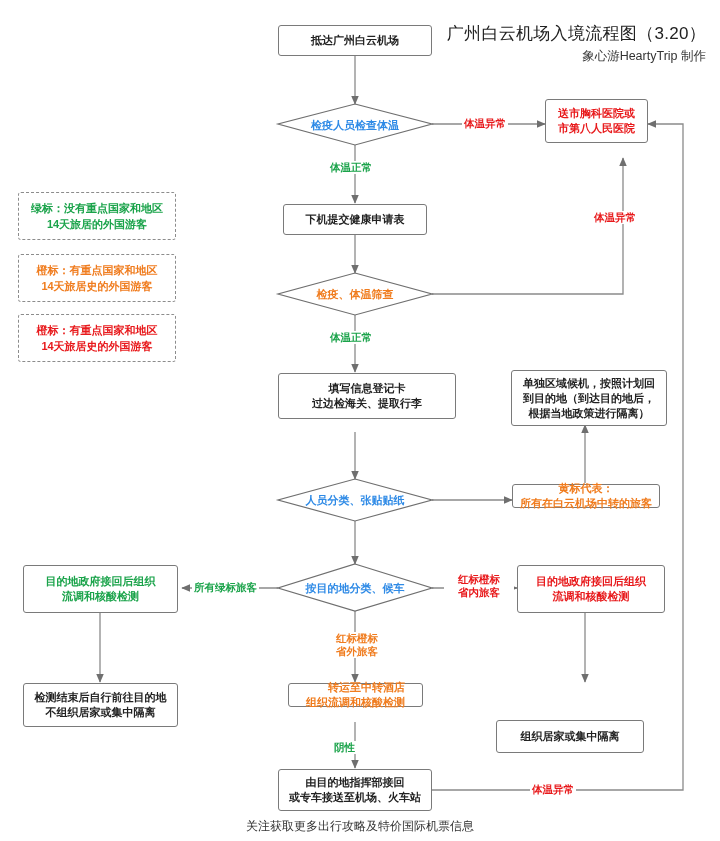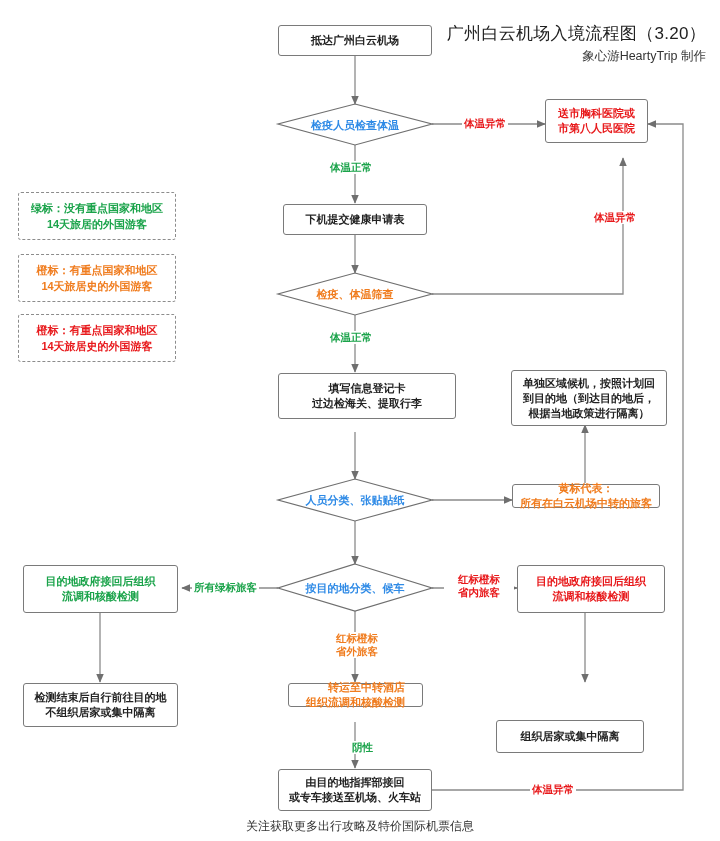--- a/index.html
+++ b/index.html
@@ -239,17 +239,17 @@
   <div class="elabel c-red two" style="left:444px;top:573px;width:66px;text-align:center;">
     <div>红标橙标</div>
     <div>省内旅客</div>
   </div>
 
   <div class="elabel c-orange two" style="left:322px;top:632px;width:66px;text-align:center;">
     <div>红标橙标</div>
     <div>省外旅客</div>
   </div>
 
-  <div class="elabel c-green" style="left:350px;top:741px;">阴性</div>
+  <div class="elabel c-green" style="left:332px;top:741px;">阴性</div>
   <div class="elabel c-red" style="left:530px;top:783px;">体温异常</div>
 
   <div id="footer">关注获取更多出行攻略及特价国际机票信息</div>
 </div>
 
 </body></html>

